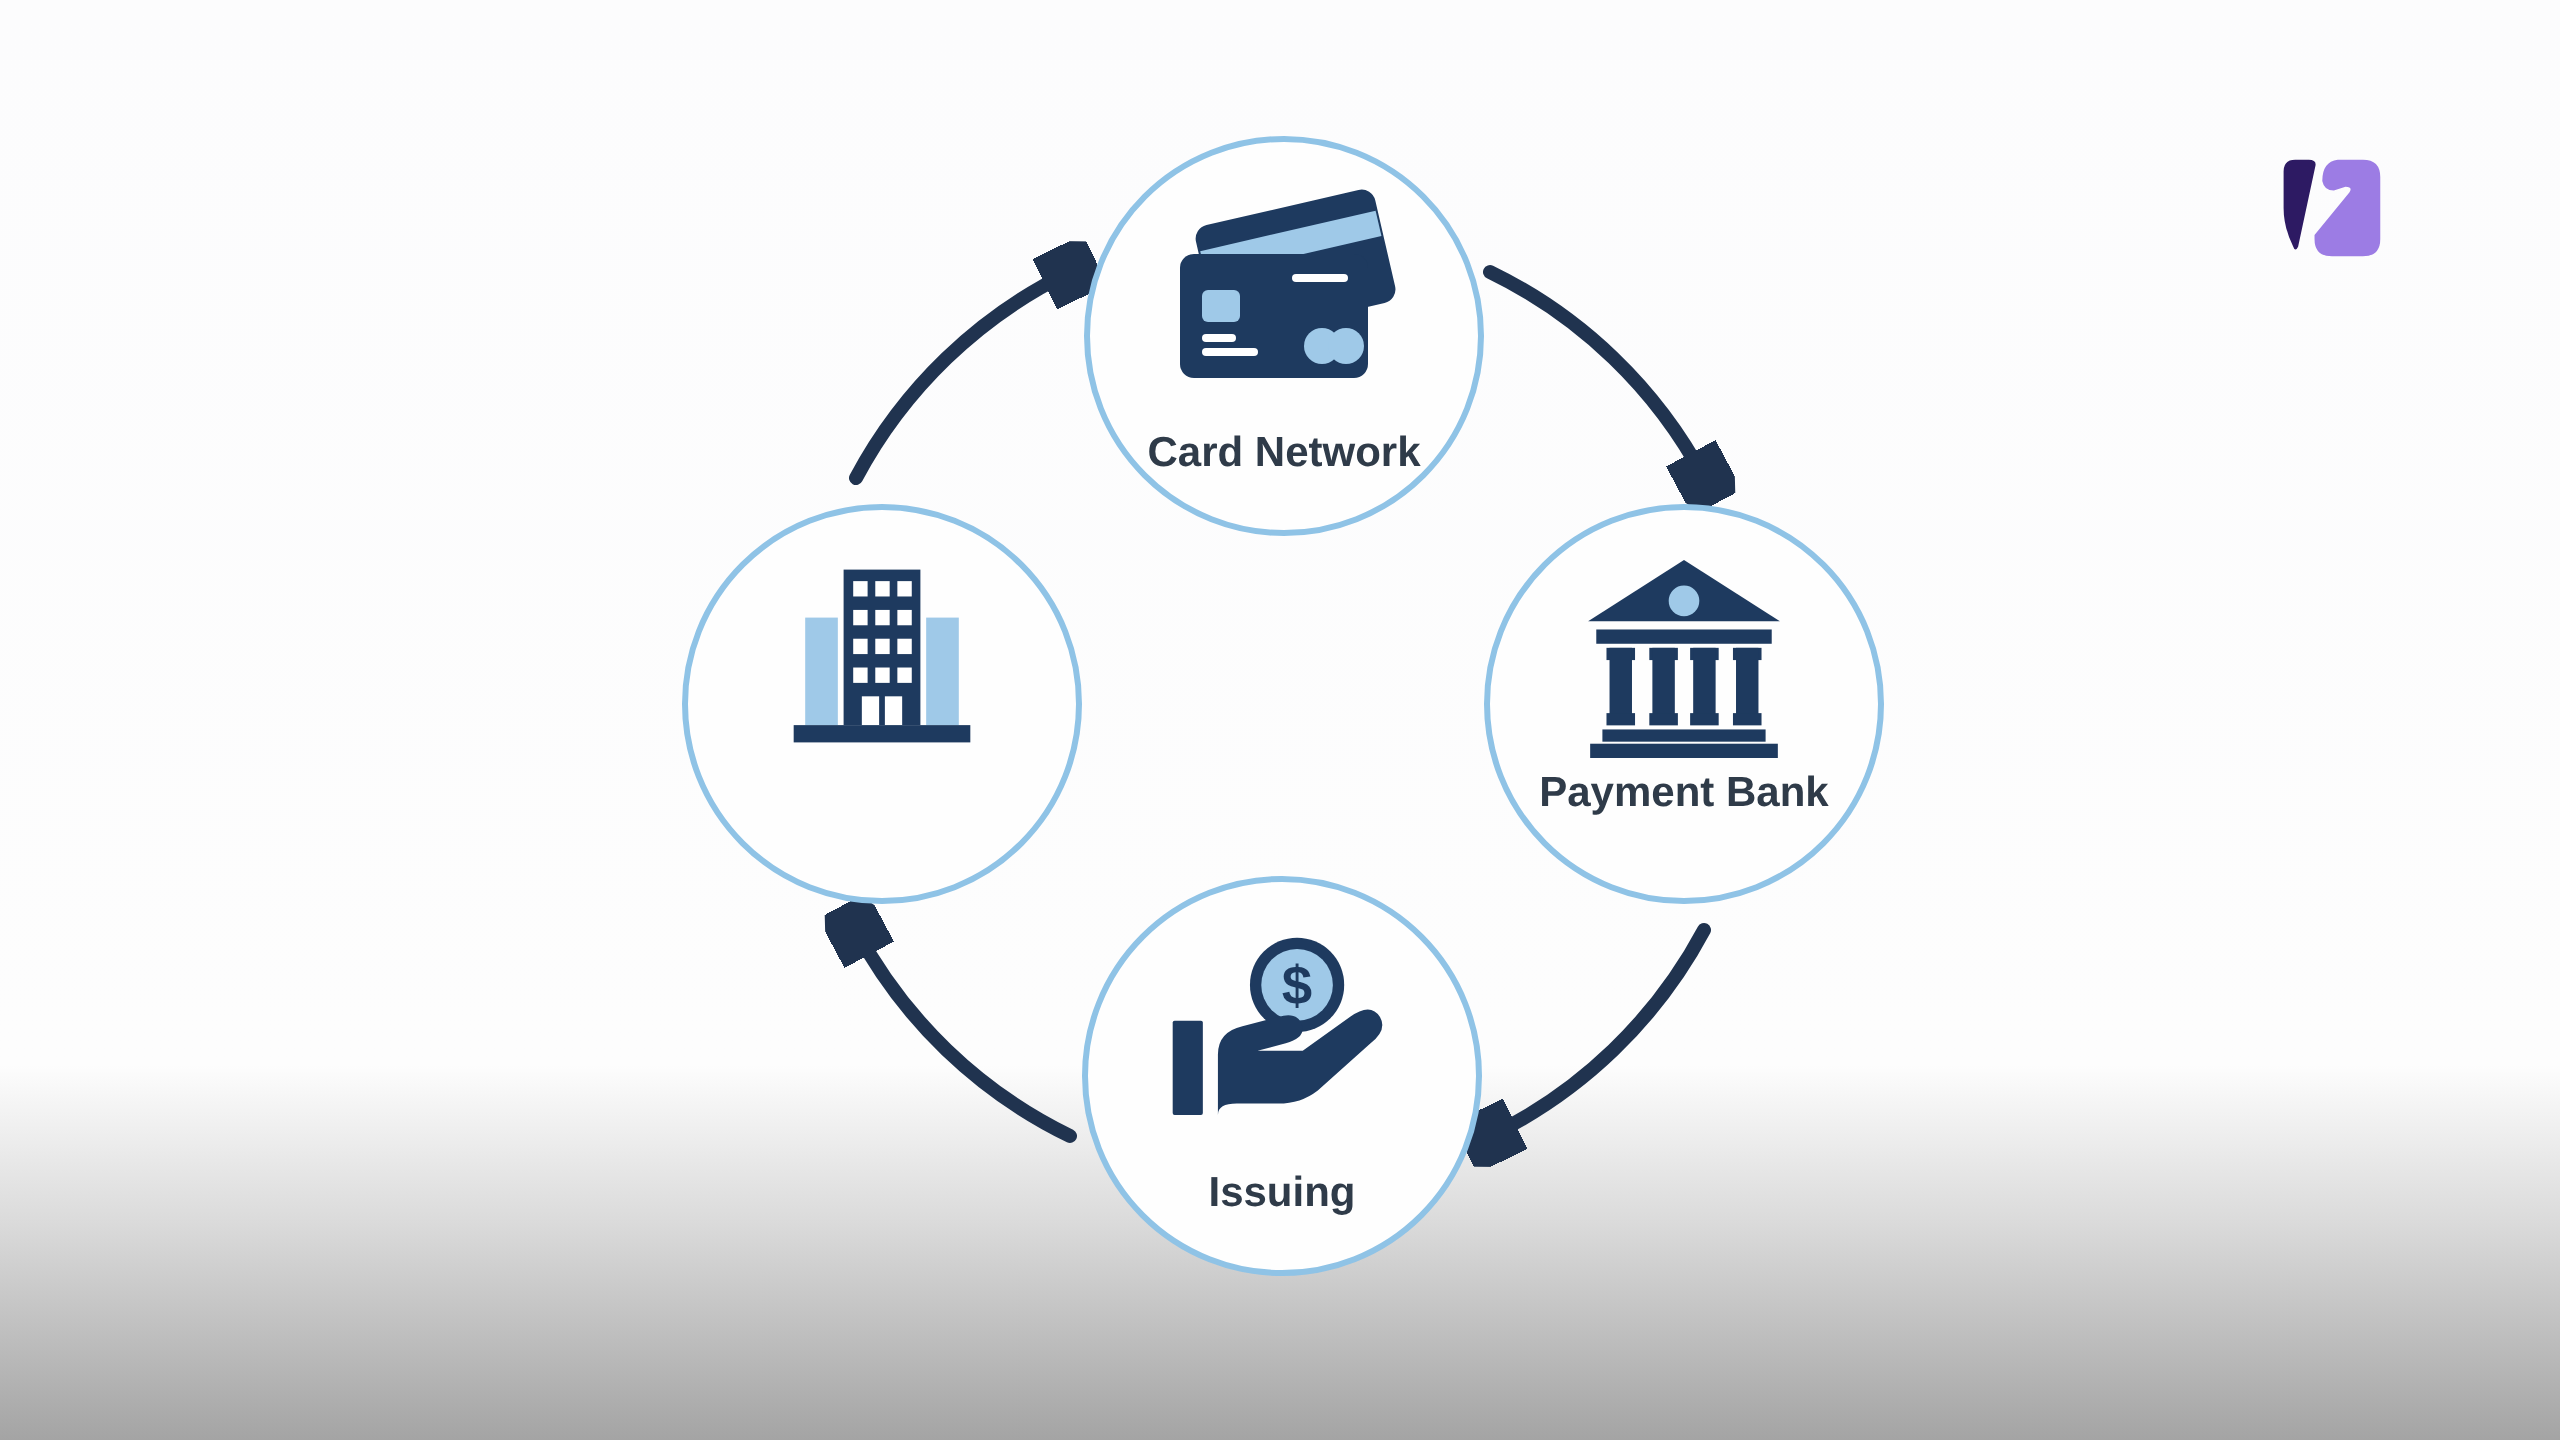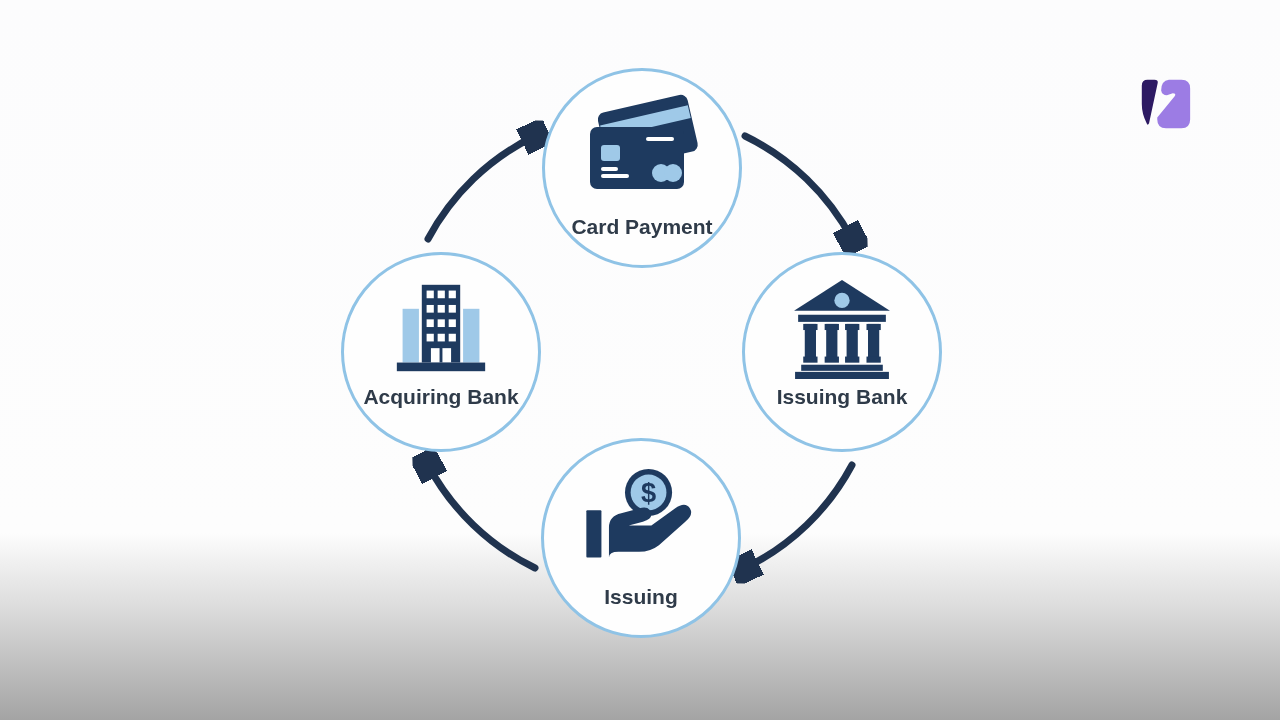--- a/index.html
+++ b/index.html
@@ -54,21 +54,21 @@
         <rect x="21" y="20" width="90" height="13" fill="#9fc9e8"></rect>
       </g>
       <rect x="8" y="32" width="94" height="62" rx="7" fill="#1e3a5f"></rect>
       <rect x="64" y="42" width="28" height="4" rx="2" fill="#ffffff"></rect>
       <rect x="19" y="50" width="19" height="16" rx="3" fill="#9fc9e8"></rect>
       <rect x="19" y="72" width="17" height="4" rx="2" fill="#ffffff"></rect>
       <rect x="19" y="79" width="28" height="4" rx="2" fill="#ffffff"></rect>
       <circle cx="79" cy="78" r="9" fill="#9fc9e8"></circle>
       <circle cx="91" cy="78" r="9" fill="#9fc9e8"></circle>
     </svg>
-    <div class="label label-low">Card Payment</div>
+    <div class="label label-low">Card Network</div>
   </div>
 
   <div class="node" style="left:742px;top:252px;">
     <svg class="icon icon-bank" viewBox="0 0 100 100" aria-hidden="true">
       <path d="M50,3 L97,33 L3,33 Z" fill="#1e3a5f"></path>
       <circle cx="50" cy="23" r="7.5" fill="#9fc9e8"></circle>
       <rect x="7" y="37" width="86" height="7" fill="#1e3a5f"></rect>
       <rect x="12" y="46" width="14" height="6" fill="#1e3a5f"></rect>
       <rect x="33" y="46" width="14" height="6" fill="#1e3a5f"></rect>
       <rect x="53" y="46" width="14" height="6" fill="#1e3a5f"></rect>
@@ -77,21 +77,21 @@
       <rect x="34.5" y="46" width="11" height="34" fill="#1e3a5f"></rect>
       <rect x="54.5" y="46" width="11" height="34" fill="#1e3a5f"></rect>
       <rect x="75.5" y="46" width="11" height="34" fill="#1e3a5f"></rect>
       <rect x="12" y="78" width="14" height="6" fill="#1e3a5f"></rect>
       <rect x="33" y="78" width="14" height="6" fill="#1e3a5f"></rect>
       <rect x="53" y="78" width="14" height="6" fill="#1e3a5f"></rect>
       <rect x="74" y="78" width="14" height="6" fill="#1e3a5f"></rect>
       <rect x="10" y="86" width="80" height="6" fill="#1e3a5f"></rect>
       <rect x="4" y="93" width="92" height="7" fill="#1e3a5f"></rect>
     </svg>
-    <div class="label label-mid">Issuing Bank</div>
+    <div class="label label-mid">Payment Bank</div>
   </div>
 
   <div class="node" style="left:541px;top:438px;">
     <svg class="icon icon-payment" viewBox="0 0 124 104" aria-hidden="true">
       <circle cx="70" cy="27" r="25" fill="#1e3a5f"></circle>
       <circle cx="70" cy="27" r="19" fill="#9fc9e8"></circle>
       <text x="70" y="37" text-anchor="middle" font-family="Liberation Sans, sans-serif" font-size="29" font-weight="700" fill="#1e3a5f">$</text>
       <rect x="4" y="46" width="16" height="50" rx="1" fill="#1e3a5f"></rect>
       <path fill="#1e3a5f" d="M28,96 L28,64 Q28,52 41,49 L60,44 Q70,41 72.5,48 Q75,55 64,58
                L49,62 L73,62 L98,44 Q109,36 114,44 Q118,51 109,58 L81,83
@@ -114,21 +114,20 @@
       <rect x="35" y="41" width="7.5" height="8" fill="#ffffff"></rect>
       <rect x="46.5" y="41" width="7.5" height="8" fill="#ffffff"></rect>
       <rect x="58" y="41" width="7.5" height="8" fill="#ffffff"></rect>
       <rect x="35" y="56" width="7.5" height="8" fill="#ffffff"></rect>
       <rect x="46.5" y="56" width="7.5" height="8" fill="#ffffff"></rect>
       <rect x="58" y="56" width="7.5" height="8" fill="#ffffff"></rect>
       <rect x="39.5" y="71" width="9" height="15" fill="#ffffff"></rect>
       <rect x="51.5" y="71" width="9" height="15" fill="#ffffff"></rect>
       <rect x="4" y="86" width="92" height="9" fill="#1e3a5f"></rect>
     </svg>
-    <div class="label label-mid">Acquiring Bank</div>
   </div>
 
   <svg class="logo" viewBox="0 0 60 60" aria-hidden="true">
     <path fill="#2d1a63" d="M12,5 Q6,5 6,11 L6,30 Q6,40 11,50 Q12,53 13.5,50 L22.5,8 Q23,5 19,5 Z"></path>
     <path fill="#9c7ce4" d="M26,16 Q26,6 34,5 L47,5 Q56,5 56,14 L56,46 Q56,55 47,55
              L31,55 Q22,55 22,46 L22,44 L40,22 Q42,19 38,19 L32,21 Q27,21 26,16 Z"></path>
   </svg>
 
 </div>
 

